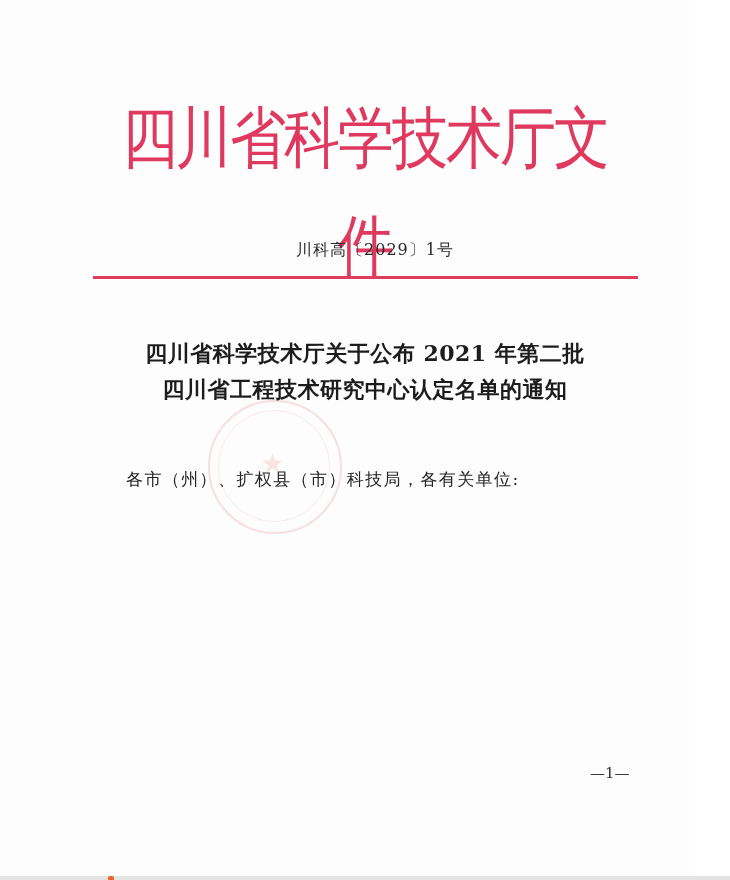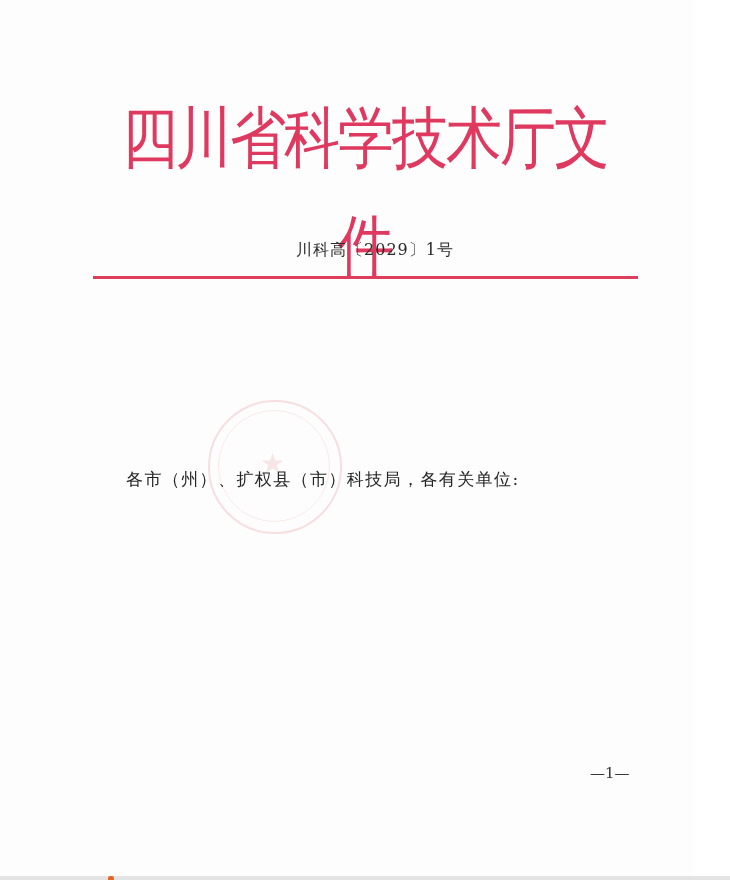--- a/index.html
+++ b/index.html
@@ -149,20 +149,24 @@
 
 <div class="page">
   <div class="bleed"></div>
 
   <div class="masthead">四川省科学技术厅文件</div>
 
   <div class="doc-number">川科高〔2029〕1号</div>
 
   <div class="red-rule"></div>
 
+  <div class="title">
+    <div>四川省科学技术厅关于公布 2021 年第二批</div>
+    <div>四川省工程技术研究中心认定名单的通知</div>
+  </div>
 
   <div class="seal">
     <div class="seal-inner"></div>
     <span class="seal-star">★</span>
   </div>
 
   <div class="body-text">
     <p class="salutation">各市（州）、扩权县（市）科技局，各有关单位:</p>
   </div>
 

